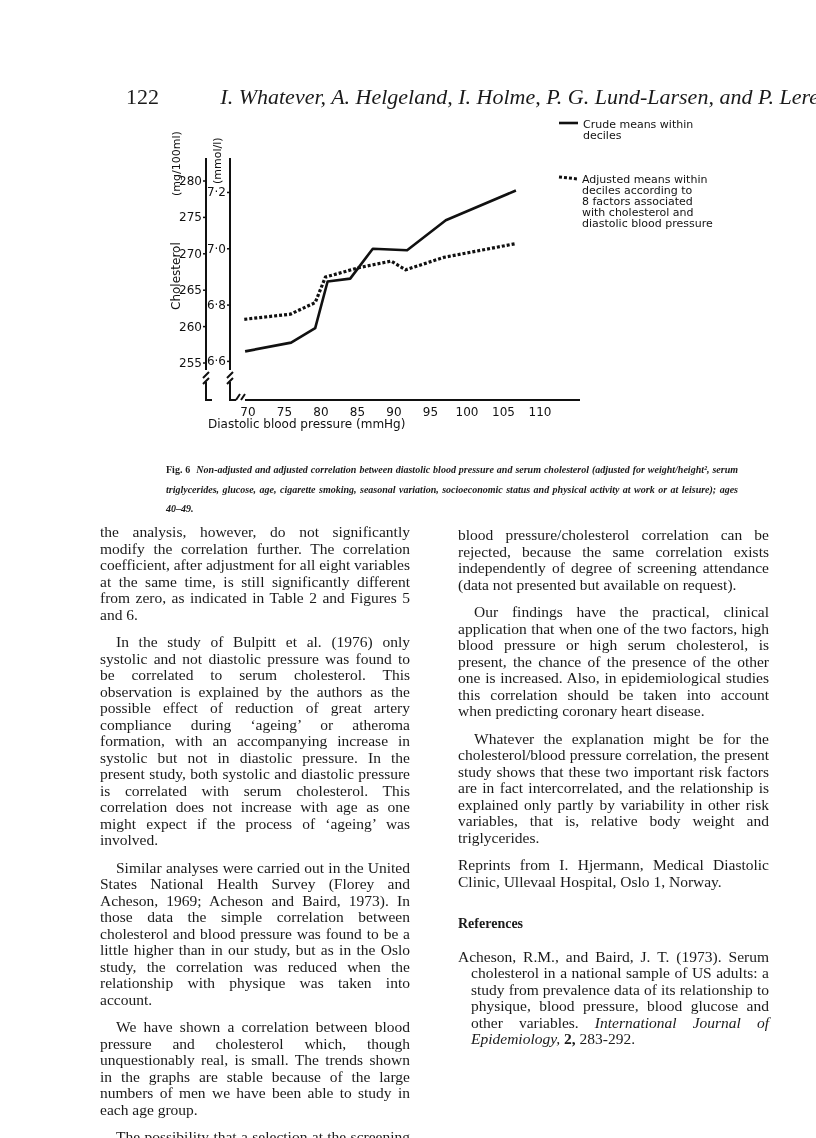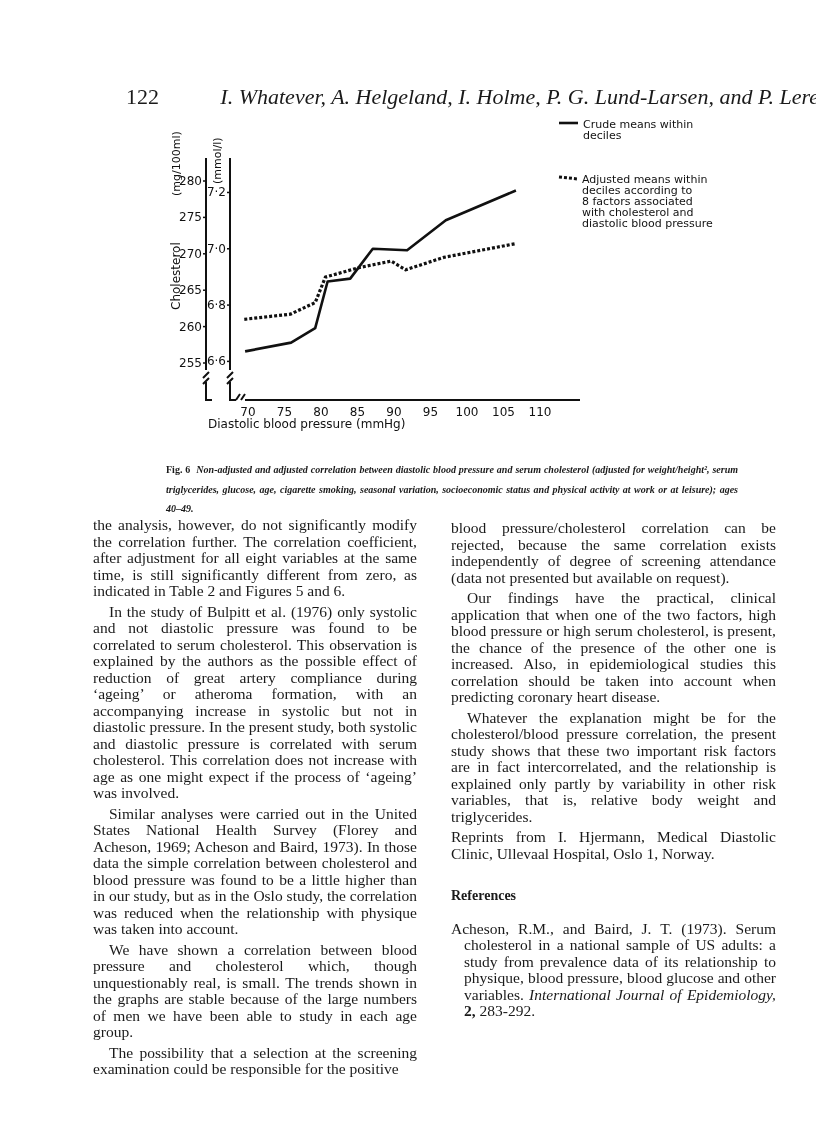--- a/index.html
+++ b/index.html
@@ -5,21 +5,21 @@
   html, body { margin: 0; padding: 0; background: #ffffff; }
   body { width: 816px; height: 1138px; position: relative; overflow: hidden; color: #1a1a1a; font-family: "Liberation Serif", "DejaVu Serif", serif; }
   .header { position: absolute; top: 84px; left: 94px; width: 704px; height: 22px; font-size: 22px; margin-left: 32px; }
   .page-num { position: absolute; left: 0; top: 0; }
   .authors { position: absolute; right: 0; top: 0; font-style: italic; }
   #chart { position: absolute; left: 0; top: 0; width: 816px; height: 440px; }
   #chart text { font-family: "DejaVu Sans", "Liberation Sans", sans-serif; fill: #111; }
   .caption { position: absolute; top: 440px; left: 166px; width: 572px; font-size: 10px; line-height: 19.5px; font-style: italic; font-weight: bold; text-align: justify; margin-top: 20px; }
   .caption .fig { font-style: normal; }
   .col { position: absolute; font-size: 15.5px; line-height: 16.5px; text-align: justify; }
-  .col p { margin: 4px; }
+  .col p { margin: 11px; }
   .col p.ind { text-indent: 16px; }
   .col-left { left: 89px; top: 513px; width: 332px; }
   .col-right { left: 447px; top: 516px; width: 333px; }
   .ack { margin-top: 18px !important; }
   .refs-h { font-weight: bold; font-size: 14px; margin-top: 26px !important; margin-bottom: 16px !important; }
   .ref { padding-left: 13px; text-indent: -13px; }
   .ref i { font-style: italic; }
 </style>
 </head>
 <body>

